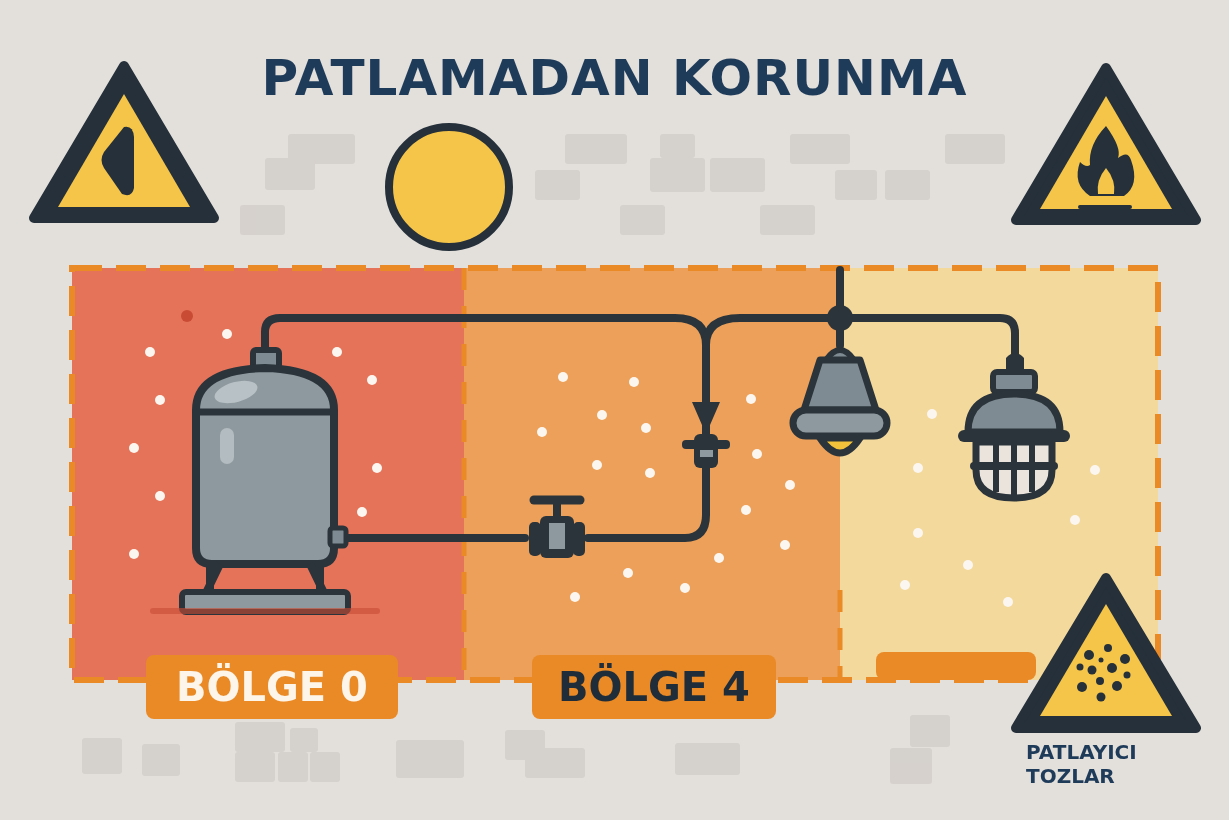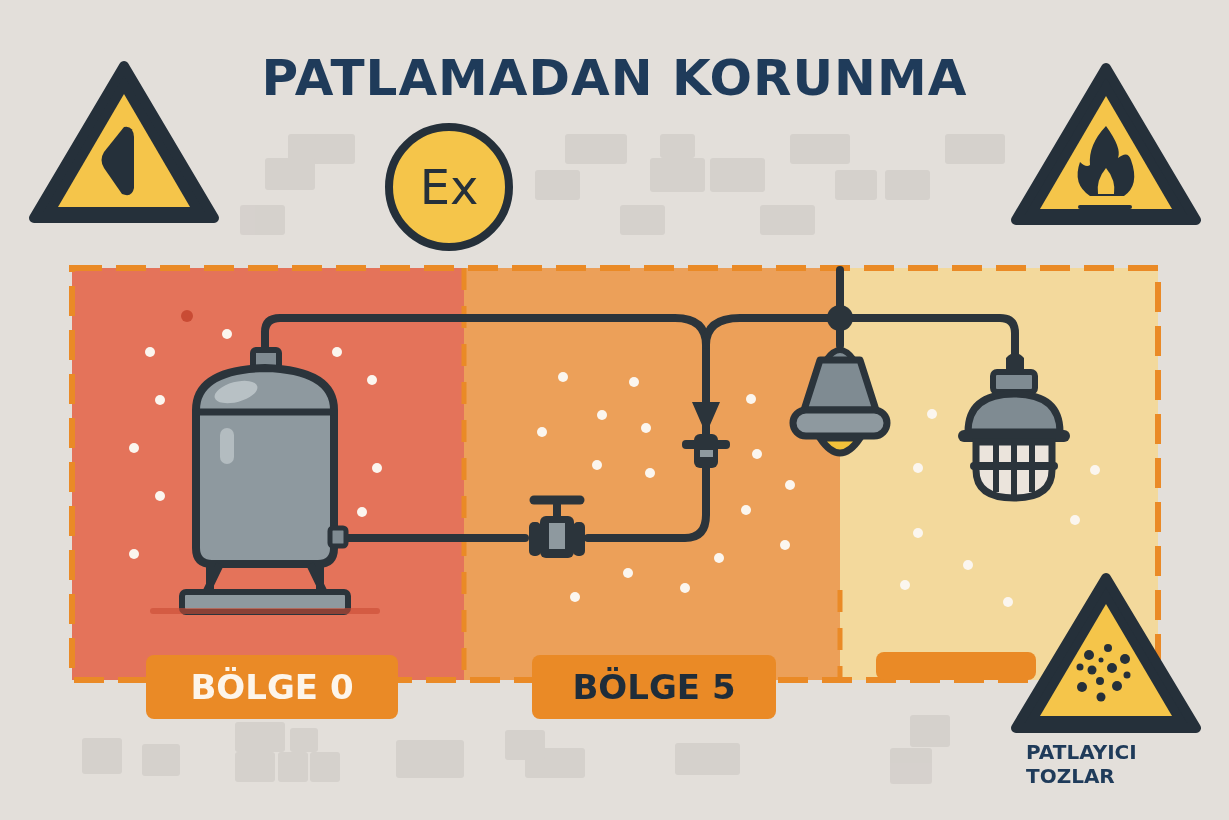--- a/index.html
+++ b/index.html
@@ -1,19 +1,19 @@
 <!DOCTYPE html>
 <html><head>
 <meta charset="utf-8">
 <style>
   html, body { margin:0; padding:0; }
   body { width:1229px; height:820px; overflow:hidden; background:#e3dfda; position:relative; font-family:"DejaVu Sans", sans-serif; }
   .stage { position:absolute; left:0; top:0; width:1229px; height:635px; }
   .title { position:absolute; left:0; top:48px; width:1229px; text-align:center; font-family:"DejaVu Sans", sans-serif; font-weight:bold; font-size:50px; letter-spacing:1px; color:#1f3b5a; line-height:60px; }
-  .label-pill { position:absolute; background:#ea8a26; border-radius:8px; font-family:"DejaVu Sans", sans-serif; font-weight:bold; font-size:34px; text-align:center; line-height:64px; height:64px; }
+  .label-pill { position:absolute; background:#ea8a26; border-radius:8px; font-family:"DejaVu Sans", sans-serif; font-weight:bold; font-size:40px; text-align:center; line-height:64px; height:64px; }
   .dust-text { position:absolute; font-family:"DejaVu Sans", sans-serif; font-weight:bold; font-size:20px; line-height:24px; color:#1f3b5a; text-align:left; }
   svg { position:absolute; left:0; top:0; }
 </style>
 </head>
 <body>
 
 <div class="stage">
 
 <svg width="1229" height="820" viewBox="0 0 1229 820">
 
@@ -187,21 +187,20 @@
           <circle cx="1100" cy="681" r="4"></circle>
       <circle cx="1082" cy="687" r="5"></circle>
           <circle cx="1117" cy="686" r="5"></circle>
           <circle cx="1101" cy="697" r="4.5"></circle>
     </g>
   </g>
 </svg>
 
 <div class="title">PATLAMADAN KORUNMA</div>
 
-<div style="position:absolute; left:389px; top:152px; width:120px; text-align:center; font-family:'DejaVu Sans',sans-serif; font-size:48px; line-height:70px; color:#25303a;">Ex</div>
 
 <div class="label-pill" style="left:146px; top:655px; width:252px; color:#fdf5ea;">BÖLGE 0</div>
-<div class="label-pill" style="left:532px; top:655px; width:244px; color:#1f2d3a;">BÖLGE 5</div>
+<div class="label-pill" style="left:532px; top:655px; width:244px; color:#1f2d3a;">BÖLGE 4</div>
 
 <div class="dust-text" style="left:1026px; top:740px; width:160px;">PATLAYICI</div>
 <div class="dust-text" style="left:1026px; top:764px; width:160px;">TOZLAR</div>
 
 </div>
 
 </body></html>

